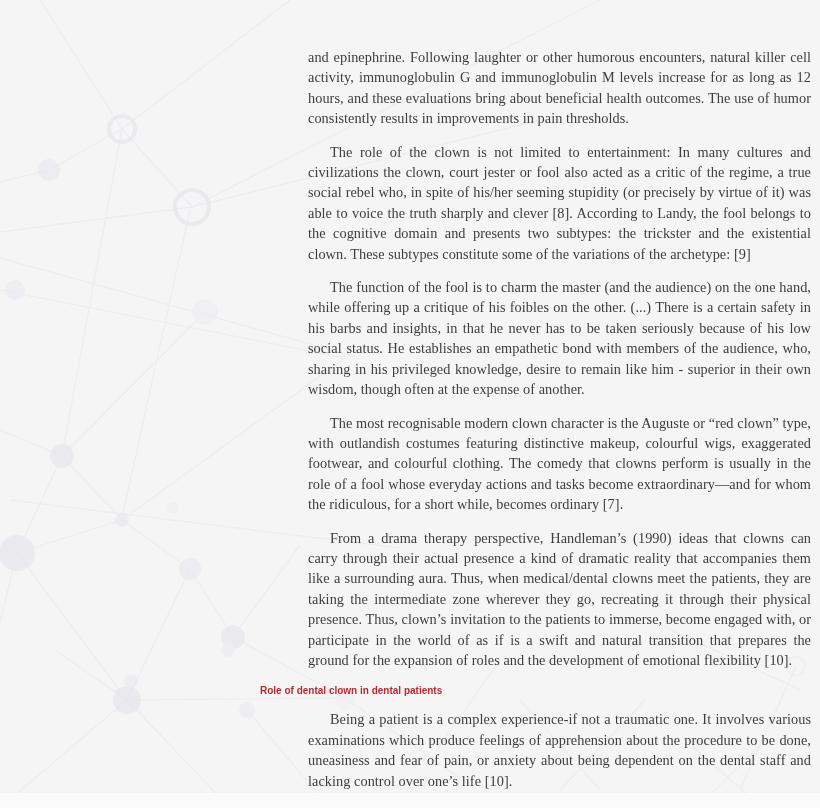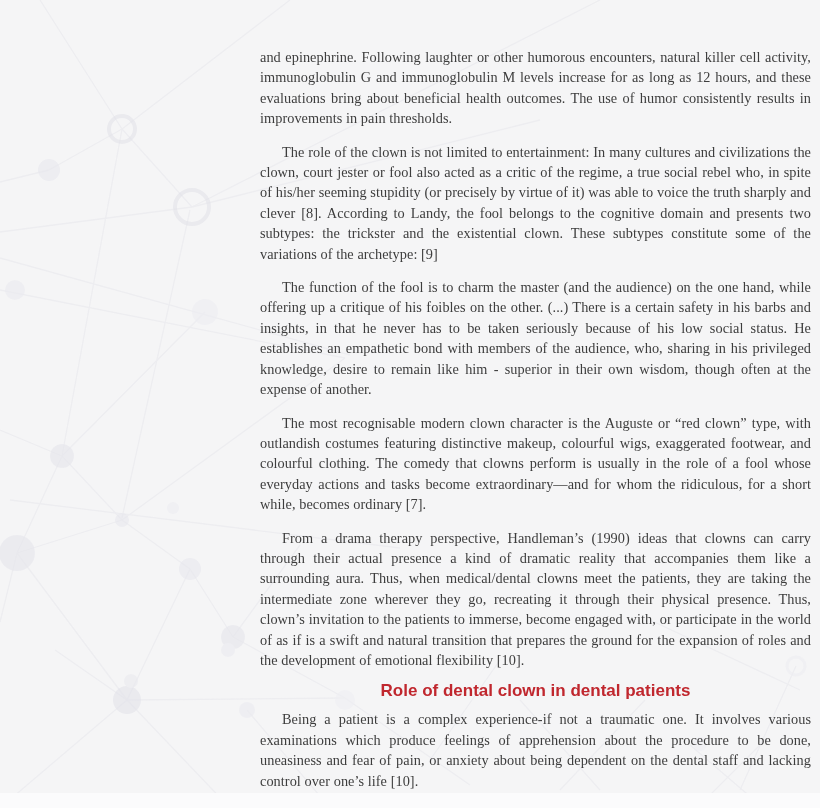--- a/index.html
+++ b/index.html
@@ -30,28 +30,29 @@
     width:551px;
     color:var(--ink);
     font-size:14.3px;
     line-height:20.4px;
     text-align:justify;
   }
   .para{
     margin-bottom:13px;
     text-indent:22px;
     letter-spacing:.05px;
+    margin-left:48px;
   }
   .para.no-indent{text-indent:0;}
   .heading{
     font-family:"Liberation Sans", sans-serif;
-    font-size:17px;
+    font-size:10px;
     font-weight:700;
     color:var(--red);
-    text-align:center;
+    text-align:left;
     margin:2px 0 10px 0;
     line-height:16px;
   }
 </style>
 </head>
 <body>
 
 <div class="page">
 
   <svg class="bg" viewBox="0 0 820 808">

